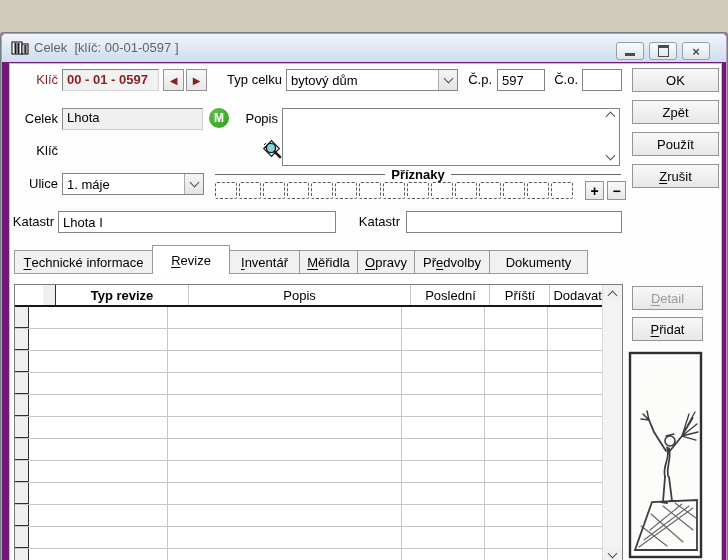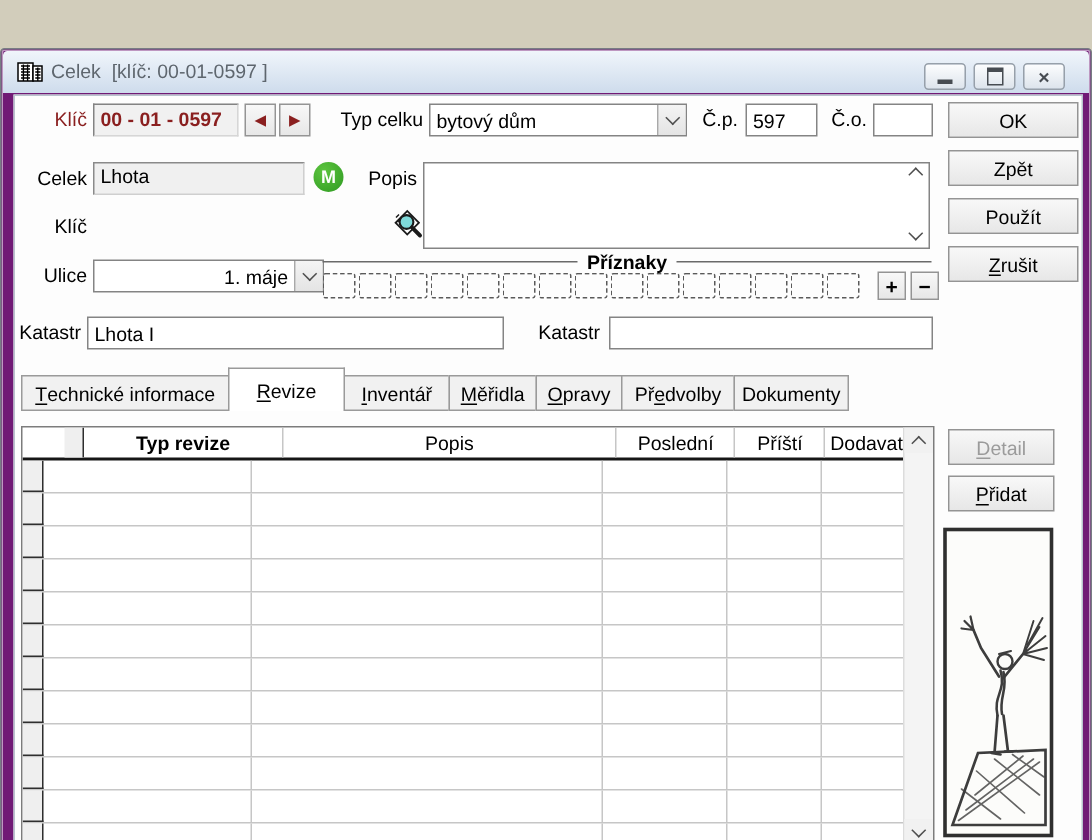--- a/index.html
+++ b/index.html
@@ -65,21 +65,21 @@
   .flag-row{position:absolute;left:205px;top:118px;display:flex;gap:2px;}
   .flag-slot{width:22px;height:17px;box-sizing:border-box;border:1px dashed #5a5a5a;border-radius:2px;background:transparent;}
 
   .tabbar{position:absolute;left:4px;top:182px;height:28px;display:flex;align-items:flex-end;}
   .tab{box-sizing:border-box;height:24px;background:#f1f1f1;border:1px solid #9a9a9a;
     display:flex;align-items:center;justify-content:center;margin-left:-1px;white-space:nowrap;
     font-size:13px;}
   .tab:first-child{margin-left:0;}
   .tab.active{height:29px;background:#ffffff;border-bottom:none;z-index:3;position:relative;}
   .tab.t0{width:139px}.tab.t1{width:78px}.tab.t2{width:71px}.tab.t3{width:59px}
-  .tab.t4{width:58px}.tab.t5{width:76px}.tab.t6{width:130px}.tab.t7{width:77px}
+  .tab.t4{width:58px}.tab.t5{width:76px}.tab.t6{width:130px}.tab.t7{width:99px}
 
   .grid{position:absolute;left:4px;top:220px;width:609px;height:280px;box-sizing:border-box;
     border:1px solid #7c7c7c;background:#fff;overflow:hidden;}
   .grid-header{display:flex;height:22px;box-sizing:border-box;border-bottom:2px solid #161616;width:588px;padding-left:28px;}
   .gcell{box-sizing:border-box;border-right:1px solid #c6c6c6;height:100%;
     display:flex;align-items:center;justify-content:center;overflow:hidden;white-space:nowrap;font-size:13px;}
   .w-sel{width:14px}.w-c1{width:139px}.w-c2{width:234px}.w-c3{width:83px}.w-c4{width:63px}.w-c5{width:55px;justify-content:flex-start;padding-left:3px;}
   .selcell{background:#efefef;border-right:1px solid #2e2e2e;border-bottom:1px solid #2e2e2e;}
   .hd-sel{background:#efefef;border-right:1px solid #2e2e2e;}
   .hd-bold{font-weight:bold;}
@@ -151,21 +151,21 @@
 
     <div class="lbl" style="left:8px;top:44px;width:40px;">Celek</div>
     <div class="field ro" style="left:52px;top:44px;width:141px;">Lhota</div>
     <div class="mbadge">
         <span>M</span>
       </div>
 
     <div class="lbl" style="left:8px;top:76px;width:40px;">Klíč</div>
 
     <div class="lbl" style="left:8px;top:109px;width:40px;">Ulice</div>
-    <div class="combo" style="left:52px;top:109px;width:154px;text-align:right;">
+    <div class="combo" style="left:52px;top:109px;width:142px;">
       <span class="val">1. máje</span>
       <span class="combo-btn">
           <span class="chev down"></span>
         </span>
     </div>
 
     <div class="lbl" style="left:228px;top:44px;width:40px;">Popis</div>
     <div class="popisbox">
       <span></span>
       <span class="popis-caret" style="top:4px;">

